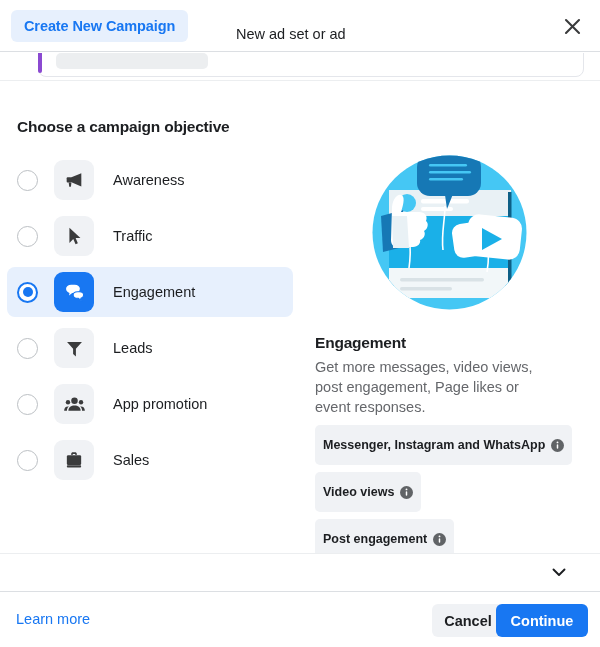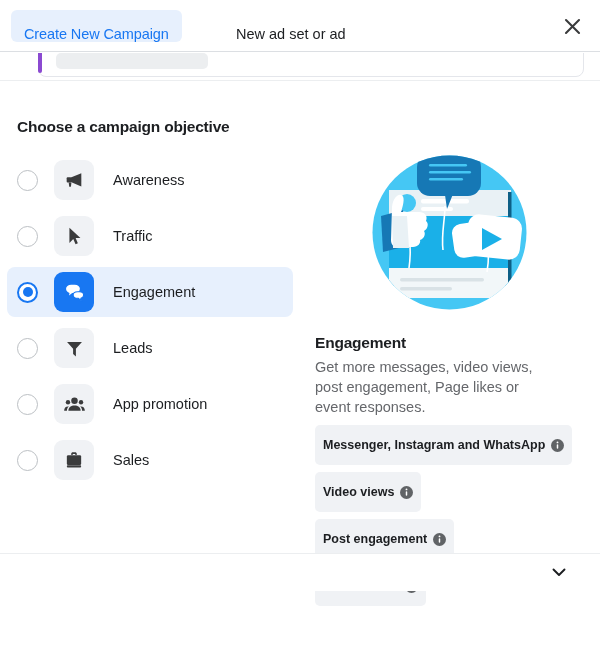--- a/index.html
+++ b/index.html
@@ -31,26 +31,26 @@
     background: #ffffff;
     border-bottom: 1px solid #dcdfe3;
     box-sizing: border-box;
   }
   .tab-chip {
     position: absolute;
     left: 11px; top: 10px;
     height: 32px;
     padding: 0 13px;
     display: flex;
-    align-items: flex-end;
+    align-items: center;
     background: #e7f0fd;
     border-radius: 6px;
     color: #1877f2;
     font-size: 14.5px;
-    font-weight: normal;
+    font-weight: bold;
     letter-spacing: -0.1px;
     white-space: nowrap;
     cursor: pointer;
   }
   .tab-plain {
     position: absolute;
     left: 192px; top: 10px;
     height: 32px;
     display: flex;
     align-items: flex-end;
@@ -497,14 +497,19 @@
       </div>
     </div>
   </div>
 
   <div class="collapse-bar">
     <svg class="chevron" viewBox="0 0 16 16">
       <path d="M2.5 5.5 L8 11 L13.5 5.5" stroke="#1c1e21" stroke-width="1.9" fill="none" stroke-linecap="round" stroke-linejoin="round"></path>
     </svg>
   </div>
 
+  <div class="footer">
+    <div class="learn-more">Learn more</div>
+    <div class="btn btn-cancel">Cancel</div>
+    <div class="btn btn-continue">Continue</div>
+  </div>
 
 </div>
 
 </body></html>

